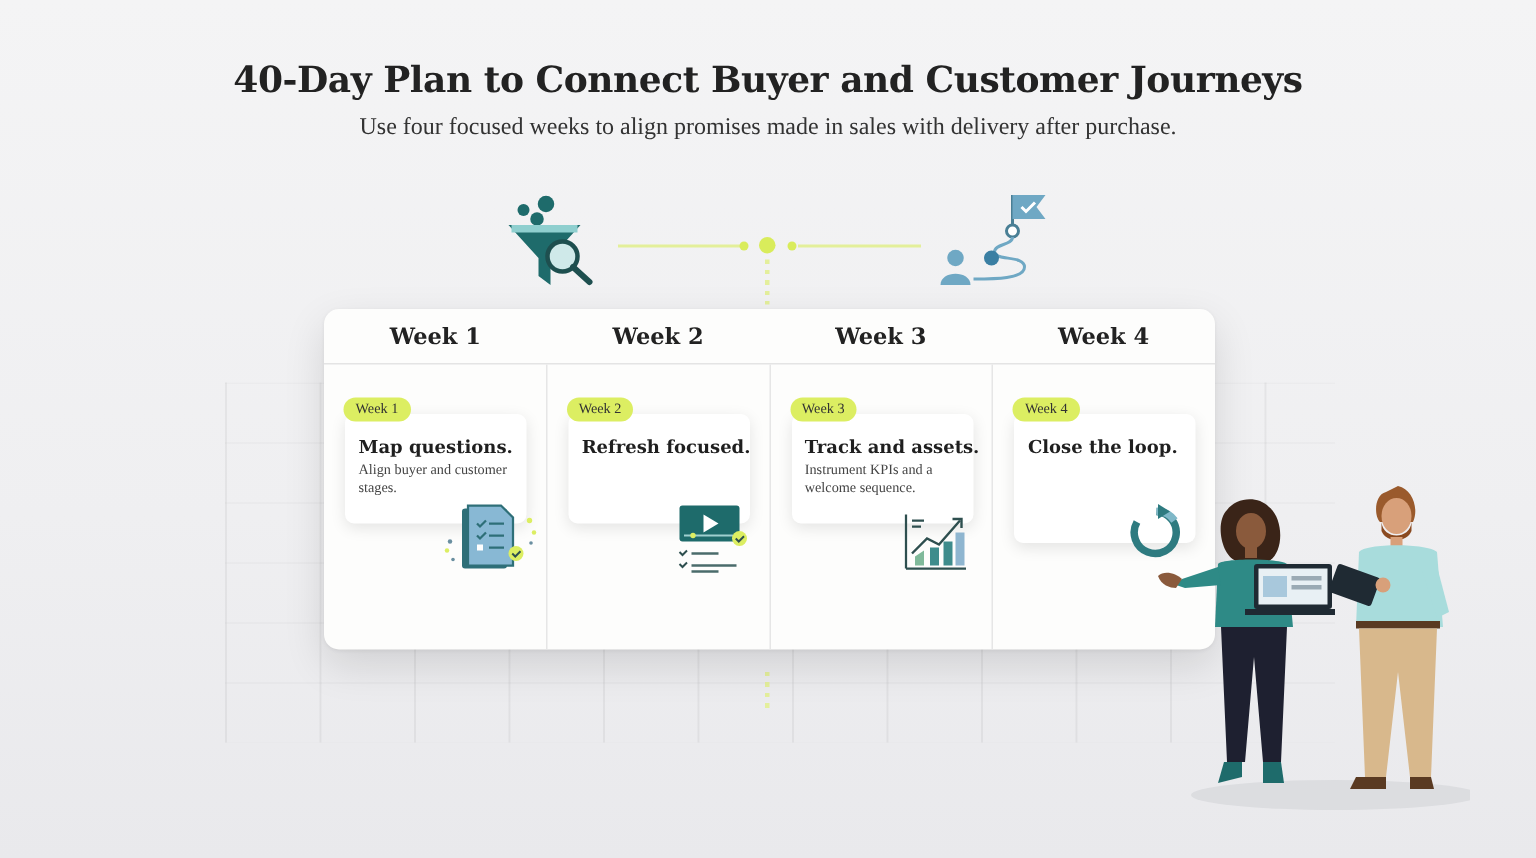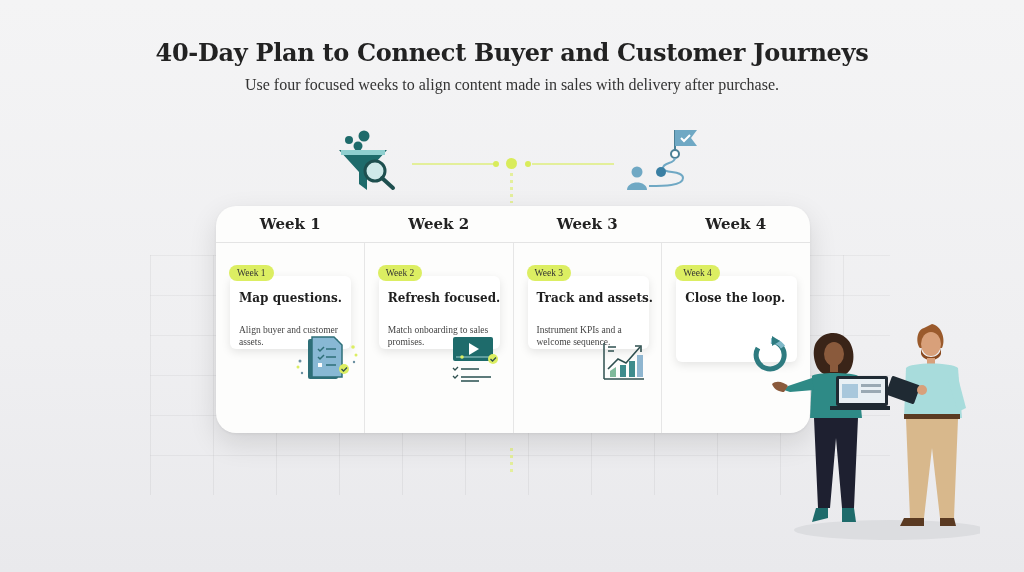--- a/index.html
+++ b/index.html
@@ -32,21 +32,21 @@
     position: absolute; top: 163px; height: 2px; background: #e3ef9a;
   }
   .dot { position: absolute; border-radius: 50%; background: #d9ec5b; }
   .vdots { position: absolute; width: 3px; background: repeating-linear-gradient(to bottom, #e4ef9c 0 3px, transparent 3px 7px); }
 
   .icon-funnel { position: absolute; left: 337px; top: 126px; width: 64px; height: 68px; }
   .icon-journey { position: absolute; left: 623px; top: 128px; width: 80px; height: 66px; }
 
   .board {
     position: absolute; left: 216px; top: 206px; width: 594px; height: 227px;
-    background: #fdfdfc; border-radius: 20px;
+    background: #fdfdfc; border-radius: 10px;
     box-shadow: 0 10px 28px rgba(0,0,0,0.12), 0 1px 3px rgba(0,0,0,0.06);
     overflow: hidden;
   }
   .board-head {
     display: flex; height: 37px; border-bottom: 1px solid #e4e4e4;
   }
   .board-head .wk {
     flex: 1; text-align: center; font-weight: bold; font-size: 15px;
     line-height: 37px; color: #222;
   }
@@ -58,31 +58,31 @@
     background: #fff; border-radius: 6px;
     box-shadow: 0 3px 10px rgba(0,0,0,0.10);
     padding: 15px 8px 0 9px;
   }
   .card.tall { height: 86px; }
   .pill {
     position: absolute; left: 13px; top: 22px; height: 16px; padding: 0 8px;
     background: #dcee62; border-radius: 8px; font-size: 9.5px; line-height: 16px;
     color: #333; font-family: "Liberation Serif", serif; z-index: 2;
   }
-  .card-title { font-size: 12px; font-weight: bold; color: #1f1f1f; margin-bottom: 20px; white-space: nowrap; }
+  .card-title { font-size: 12px; font-weight: bold; color: #1f1f1f; margin-bottom: 4px; white-space: nowrap; }
   .card-desc { font-size: 9.5px; line-height: 11.5px; color: #444; font-family: "Liberation Serif", serif; }
   .col-icon { position: absolute; }
 
   .people { position: absolute; left: 770px; top: 318px; width: 210px; height: 230px; }
 </style>
 </head>
 <body>
 
 <div class="title">40-Day Plan to Connect Buyer and Customer Journeys</div>
-<div class="subtitle">Use four focused weeks to align content made in sales with delivery after purchase.</div>
+<div class="subtitle">Use four focused weeks to align promises made in sales with delivery after purchase.</div>
 
 <div class="bg-grid"></div>
 
 <div class="connector-line" style="left:412px; width:84px;"></div>
 <div class="connector-line" style="left:532px; width:82px;"></div>
 <div class="dot" style="left:493px; top:161px; width:6px; height:6px;"></div>
 <div class="dot" style="left:506px; top:158px; width:11px; height:11px;"></div>
 <div class="dot" style="left:525px; top:161px; width:6px; height:6px;"></div>
 <div class="vdots" style="left:510px; top:173px; height:30px;"></div>
 <div class="vdots" style="left:510px; top:448px; height:24px;"></div>
@@ -118,21 +118,21 @@
     <div class="wk">Week 2</div>
     <div class="wk">Week 3</div>
     <div class="wk">Week 4</div>
   </div>
   <div class="board-body">
 
     <div class="col">
       <div class="pill">Week 1</div>
       <div class="card">
         <div class="card-title">Map questions.</div>
-        <div class="card-desc">Align buyer and customer assets.</div>
+        <div class="card-desc">Align buyer and customer stages.</div>
       </div>
       <div class="col-icon" style="left:80px; top:92px;">
         <svg width="62" height="48" viewBox="0 0 62 48">
           <circle cx="4" cy="26" r="1.5" fill="#6a8fa0"></circle>
           <circle cx="6" cy="38" r="1.2" fill="#6a8fa0"></circle>
           <circle cx="2" cy="32" r="1.5" fill="#dcee62"></circle>
           <circle cx="57" cy="12" r="1.8" fill="#dcee62"></circle>
           <circle cx="60" cy="20" r="1.5" fill="#dcee62"></circle>
           <circle cx="58" cy="27" r="1.2" fill="#6a8fa0"></circle>
           <rect x="12" y="4" width="30" height="40" rx="2" fill="#2e6f78"></rect>
@@ -146,21 +146,20 @@
           <circle cx="48" cy="34" r="5" fill="#dcee62"></circle>
           <path d="M45.5 34 l2 2 l3.5 -3.5" stroke="#2e4f4f" stroke-width="1.3" fill="none"></path>
         </svg>
       </div>
     </div>
 
     <div class="col">
       <div class="pill">Week 2</div>
       <div class="card">
         <div class="card-title">Refresh focused.</div>
-        <div class="card-desc">Match onboarding to sales promises.</div>
       </div>
       <div class="col-icon" style="left:84px; top:92px;">
         <svg width="50" height="48" viewBox="0 0 50 48">
           <rect x="4" y="2" width="40" height="24" rx="2" fill="#1e6b6b"></rect>
           <path d="M20 8 L30 14 L20 20 Z" fill="#fff"></path>
           <line x1="7" y1="22" x2="40" y2="22" stroke="#9fd0d0" stroke-width="1.2"></line>
           <circle cx="13" cy="22" r="1.8" fill="#dcee62"></circle>
           <circle cx="44" cy="24" r="5" fill="#dcee62"></circle>
           <path d="M41.5 24 l2 2 l3.5 -3.5" stroke="#2e4f4f" stroke-width="1.3" fill="none"></path>
           <path d="M4 33 l2 2 l3 -3" stroke="#2e4f4f" stroke-width="1.3" fill="none"></path>

